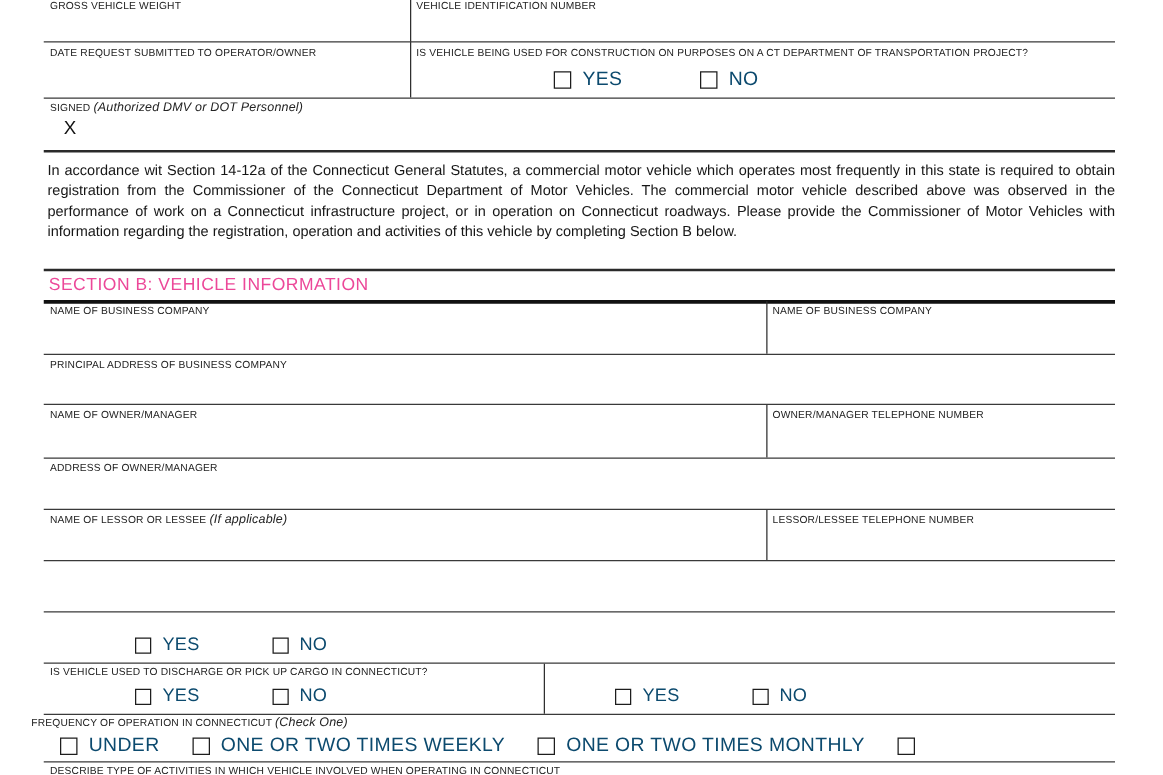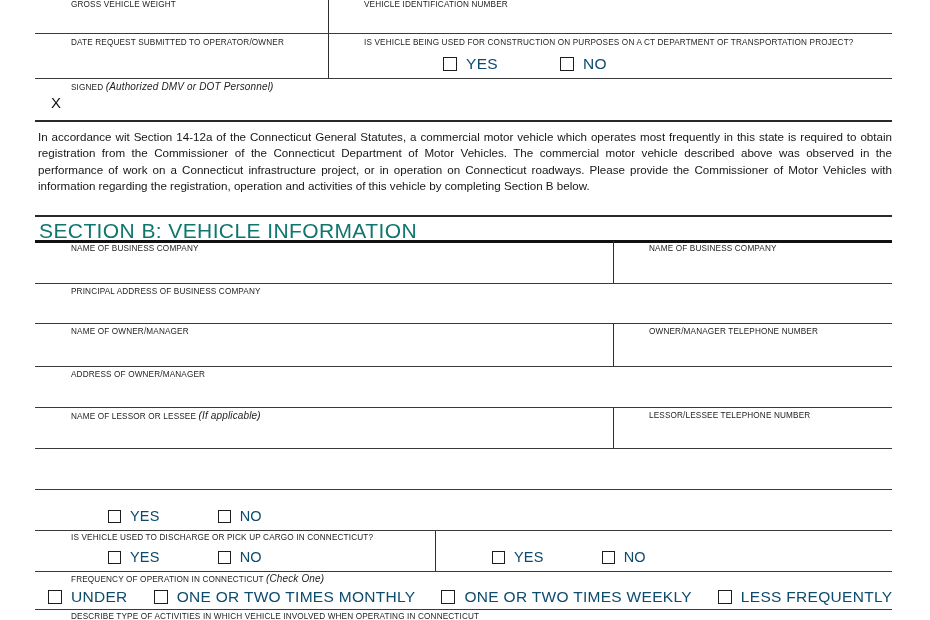--- a/index.html
+++ b/index.html
@@ -37,32 +37,31 @@
     background: #2f2f2f;
   }
 
   .fieldlabel {
     position: absolute;
     font-size: 8.2px;
     letter-spacing: .15px;
     color: #232323;
     white-space: nowrap;
     line-height: 10px;
-    margin-left: 31px;
   }
   .fieldlabel .ital {
     font-style: italic;
     font-size: 10px;
   }
 
   .section-head {
     position: absolute;
-    font-size: 21px;
+    font-size: 14px;
     letter-spacing: .4px;
-    color: #0f766e;
+    color: #ec4899;
     white-space: nowrap;
     text-align: center;
   }
 
   .xmark {
     position: absolute;
     font-size: 15px;
     color: #111;
   }
 
@@ -206,38 +205,37 @@
 
   <div class="cbgroup sz-md" style="left:492px; top:549px;">
     <span class="cbox"></span>
     <span class="cblabel gap-b">YES</span>
     <span class="cbox"></span>
     <span class="cblabel">NO</span>
   </div>
 
   <div class="rule dark" style="left:35px; top:571px; width:857px;"></div>
 
-  <div class="fieldlabel" style="left:40px; top:574px;"><span>FREQUENCY OF OPERATION IN CONNECTICUT </span><span class="ital">(Check One)</span></div>
+  <div class="fieldlabel" style="left:25px; top:574px;"><span>FREQUENCY OF OPERATION IN CONNECTICUT </span><span class="ital">(Check One)</span></div>
 
   <div class="cbgroup sz-lg" style="left:48px; top:588px;">
     <span class="freqitem gap-d">
       <span class="cbox"></span>
       <span class="cblabel">UNDER</span>
     </span>
     <span class="freqitem gap-d">
       <span class="cbox"></span>
+      <span class="cblabel">ONE OR TWO TIMES WEEKLY</span>
+    </span>
+    <span class="freqitem gap-d">
+      <span class="cbox"></span>
       <span class="cblabel">ONE OR TWO TIMES MONTHLY</span>
     </span>
-    <span class="freqitem gap-d">
-      <span class="cbox"></span>
-      <span class="cblabel">ONE OR TWO TIMES WEEKLY</span>
-    </span>
     <span class="freqitem">
       <span class="cbox"></span>
-      <span class="cblabel">LESS FREQUENTLY</span>
     </span>
   </div>
 
   <div class="rule dark" style="left:35px; top:609px; width:857px;"></div>
 
   <div class="fieldlabel" style="left:40px; top:612px;">DESCRIBE TYPE OF ACTIVITIES IN WHICH VEHICLE INVOLVED WHEN OPERATING IN CONNECTICUT</div>
 
 </div>
 
 </body></html>

